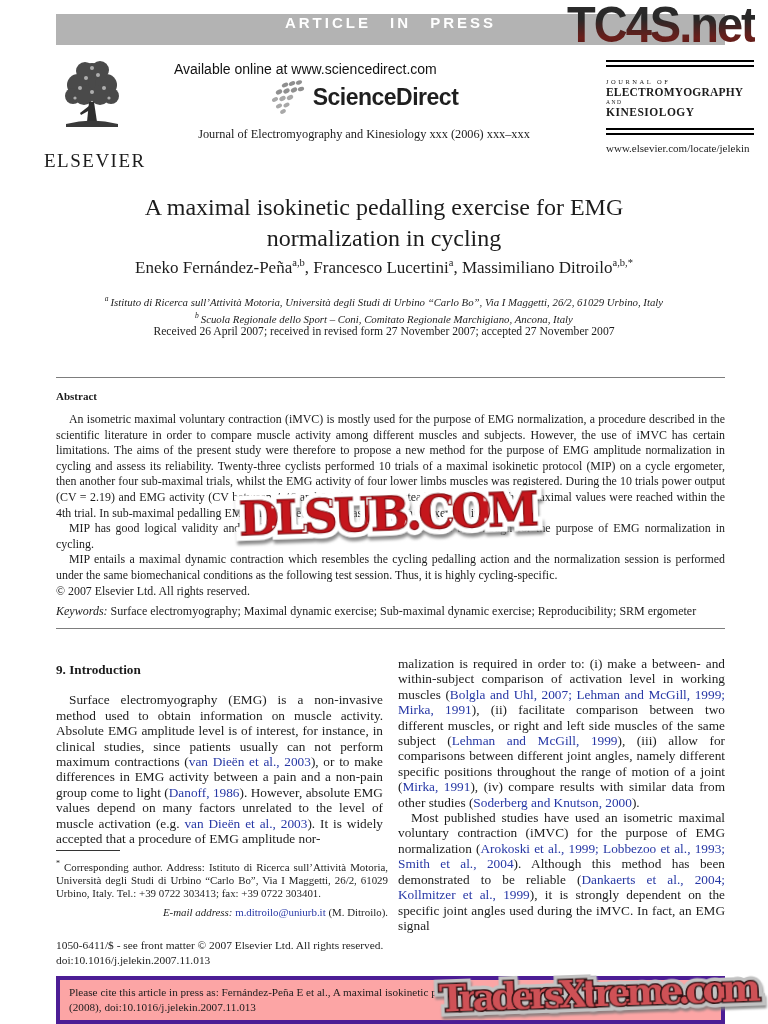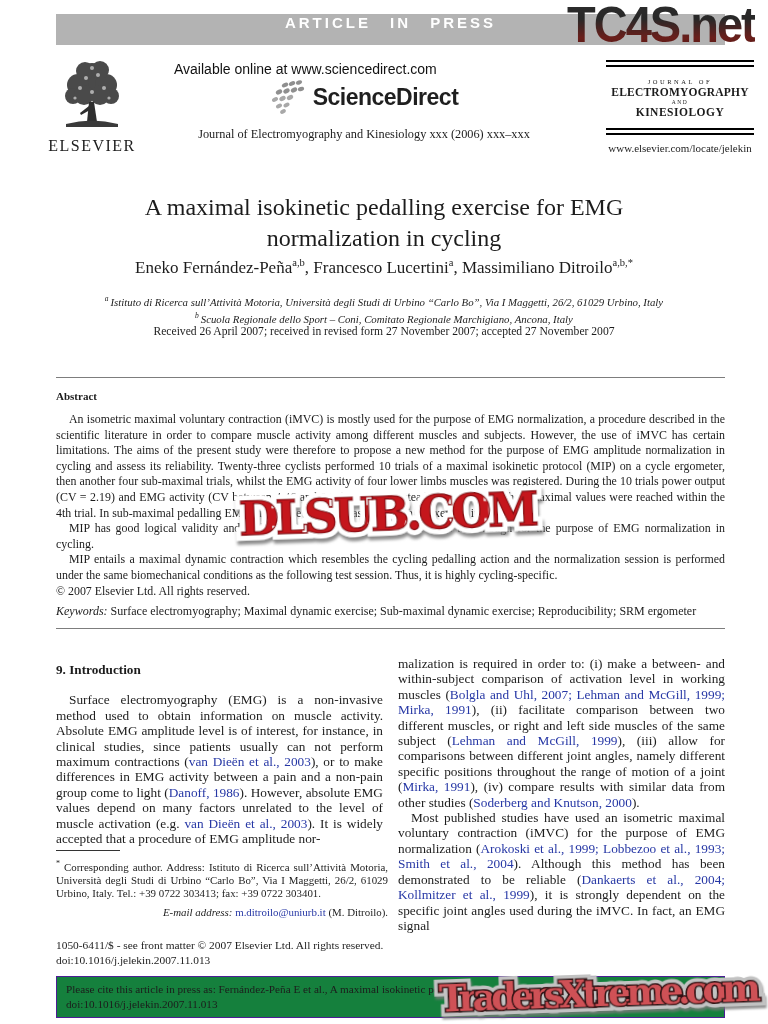--- a/index.html
+++ b/index.html
@@ -16,30 +16,30 @@
   .wm-tc4s{position:absolute;left:567px;top:-6px;z-index:9;
            font-family:"Liberation Sans",sans-serif;font-weight:800;font-size:47px;letter-spacing:-2px;
            background:linear-gradient(180deg,#2e2e2e 0%,#282828 42%,#6b1f1b 74%,#471310 100%);
            -webkit-background-clip:text;background-clip:text;color:transparent;
            transform:scaleY(1.08);transform-origin:top left;}
   .wm-dlsub{position:absolute;left:222px;top:480px;z-index:9;}
   .wm-traders{position:absolute;left:428px;top:964px;z-index:9;}
 
   
   .elsevier{position:absolute;left:44px;top:58px;width:96px;text-align:center;}
-  .elsevier-name{font-size:16px;letter-spacing:1.5px;margin-top:1px;}
+  .elsevier-name{font-size:19px;letter-spacing:1.5px;margin-top:14px;}
   .avail{position:absolute;left:174px;top:61px;width:380px;text-align:left;
          font-family:"Liberation Sans",sans-serif;font-size:14px;color:#111;}
   .sd{position:absolute;left:174px;top:80px;width:380px;display:flex;align-items:center;
       justify-content:center;gap:5px;}
   .sd-text{font-family:"Liberation Sans",sans-serif;font-size:23px;font-weight:bold;
       letter-spacing:-0.5px;color:#1f1f1f;}
   .jline{position:absolute;left:134px;top:127px;width:460px;text-align:center;font-size:12.3px;}
 
-  .jlogo{position:absolute;left:606px;top:60px;width:148px;text-align:center;}
+  .jlogo{position:absolute;left:606px;top:60px;width:148px;text-align:left;}
   .dbl{height:3px;border-top:2px solid #000;border-bottom:2px solid #000;}
   .jlogo-l1{font-size:6.5px;letter-spacing:2.5px;margin-top:11px;color:#222;}
   .jlogo-l2{font-size:11.5px;letter-spacing:0.2px;margin-top:1px;font-weight:600;}
   .jlogo-l3{font-size:5.5px;letter-spacing:1.5px;margin-top:1px;}
   .jlogo-l4{font-size:11.5px;letter-spacing:0.5px;margin:1px 0 10px 0;font-weight:600;}
   .jlogo-url{font-size:11px;margin-top:7px;}
 
   
   .title{position:absolute;left:0;top:192px;width:768px;text-align:center;
          font-size:24px;line-height:31px;}
@@ -75,21 +75,21 @@
   .footnote{position:absolute;left:56px;top:850px;width:332px;font-size:10.9px;
             line-height:13.4px;text-align:justify;}
   .fnrule{width:64px;height:1px;background:#333;margin-bottom:6px;}
   .footnote sup{font-size:8px;}
   .email-line{padding-left:14px;text-align:right;margin-top:5px;}
   .em-label{font-style:italic;}
   .blue{color:#2637a5;}
   .footer{position:absolute;left:56px;top:938px;font-size:11.4px;line-height:14.5px;}
 
   .citebox{position:absolute;left:56px;top:976px;width:669px;box-sizing:border-box;
-           background:#15803d;border:1px solid #4c1d95;padding:5px 9px;
+           background:#fca5a5;border:4px solid #4c1d95;padding:5px 9px;
            font-size:11.2px;line-height:15px;}
 </style>
 </head>
 <body>
 
 <div class="page">
 
   <div class="banner">
     <span class="banner-text">ARTICLE IN PRESS</span>
   </div>

